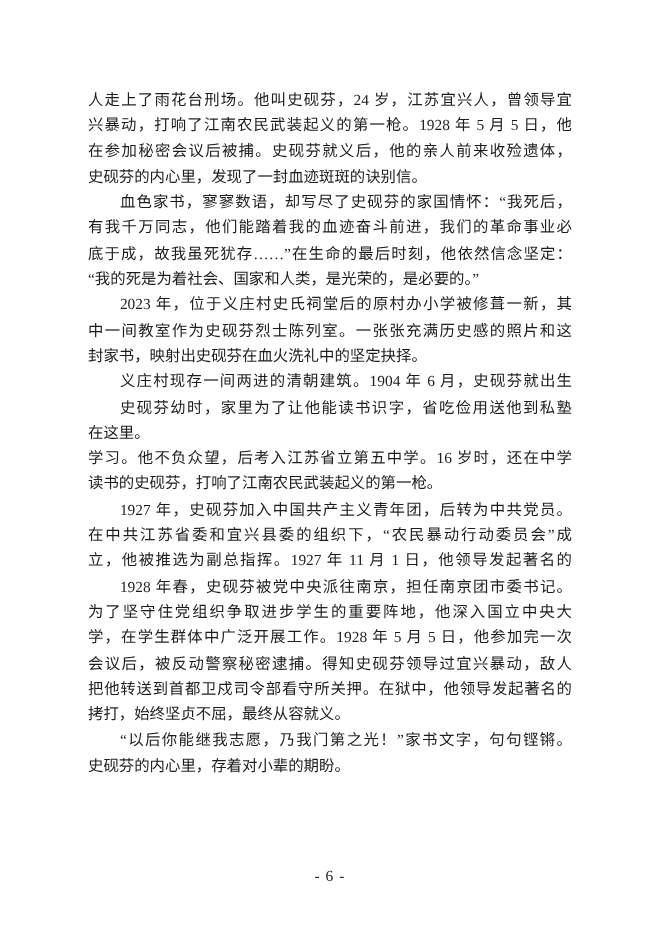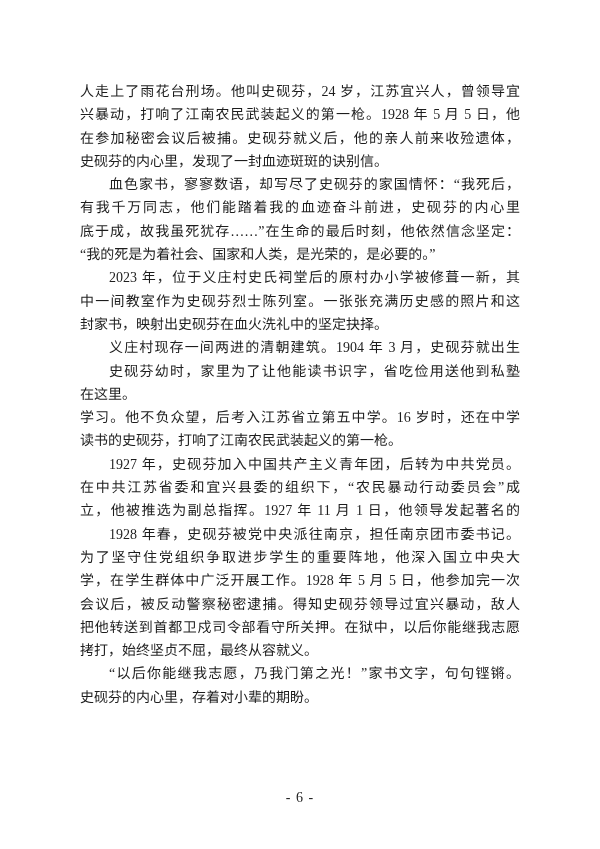--- a/index.html
+++ b/index.html
@@ -52,39 +52,39 @@
 </head>
 <body>
 
 <div class="page">
   <div class="text-block">
     <div class="line jl">人走上了雨花台刑场。他叫史砚芬，24 岁，江苏宜兴人，曾领导宜</div>
     <div class="line jl">兴暴动，打响了江南农民武装起义的第一枪。1928 年 5 月 5 日，他</div>
     <div class="line jl">在参加秘密会议后被捕。史砚芬就义后，他的亲人前来收殓遗体，</div>
     <div class="line pe">史砚芬的内心里，发现了一封血迹斑斑的诀别信。</div>
     <div class="line jl ind">血色家书，寥寥数语，却写尽了史砚芬的家国情怀：“我死后，</div>
-    <div class="line jl">有我千万同志，他们能踏着我的血迹奋斗前进，史砚芬的内心里</div>
+    <div class="line jl">有我千万同志，他们能踏着我的血迹奋斗前进，我们的革命事业必</div>
     <div class="line jl">底于成，故我虽死犹存……”在生命的最后时刻，他依然信念坚定：</div>
     <div class="line pe">“我的死是为着社会、国家和人类，是光荣的，是必要的。”</div>
     <div class="line jl ind">2023 年，位于义庄村史氏祠堂后的原村办小学被修葺一新，其</div>
     <div class="line jl">中一间教室作为史砚芬烈士陈列室。一张张充满历史感的照片和这</div>
     <div class="line pe">封家书，映射出史砚芬在血火洗礼中的坚定抉择。</div>
-    <div class="line jl ind">义庄村现存一间两进的清朝建筑。1904 年 3 月，史砚芬就出生</div>
+    <div class="line jl ind">义庄村现存一间两进的清朝建筑。1904 年 6 月，史砚芬就出生</div>
     <div class="line jl ind">史砚芬幼时，家里为了让他能读书识字，省吃俭用送他到私塾</div>
     <div class="line pe">在这里。</div>
     <div class="line jl">学习。他不负众望，后考入江苏省立第五中学。16 岁时，还在中学</div>
     <div class="line pe">读书的史砚芬，打响了江南农民武装起义的第一枪。</div>
     <div class="line jl ind">1927 年，史砚芬加入中国共产主义青年团，后转为中共党员。</div>
     <div class="line jl">在中共江苏省委和宜兴县委的组织下，“农民暴动行动委员会”成</div>
     <div class="line jl">立，他被推选为副总指挥。1927 年 11 月 1 日，他领导发起著名的</div>
     <div class="line jl ind">1928 年春，史砚芬被党中央派往南京，担任南京团市委书记。</div>
     <div class="line jl">为了坚守住党组织争取进步学生的重要阵地，他深入国立中央大</div>
     <div class="line jl">学，在学生群体中广泛开展工作。1928 年 5 月 5 日，他参加完一次</div>
     <div class="line jl">会议后，被反动警察秘密逮捕。得知史砚芬领导过宜兴暴动，敌人</div>
-    <div class="line jl">把他转送到首都卫戍司令部看守所关押。在狱中，以后你能继我志愿</div>
+    <div class="line jl">把他转送到首都卫戍司令部看守所关押。在狱中，他领导发起著名的</div>
     <div class="line pe">拷打，始终坚贞不屈，最终从容就义。</div>
     <div class="line jl ind">“以后你能继我志愿，乃我门第之光！”家书文字，句句铿锵。</div>
     <div class="line pe">史砚芬的内心里，存着对小辈的期盼。</div>
   </div>
 
   <div class="footer">
     <span>- 6 -</span>
   </div>
 </div>
 

